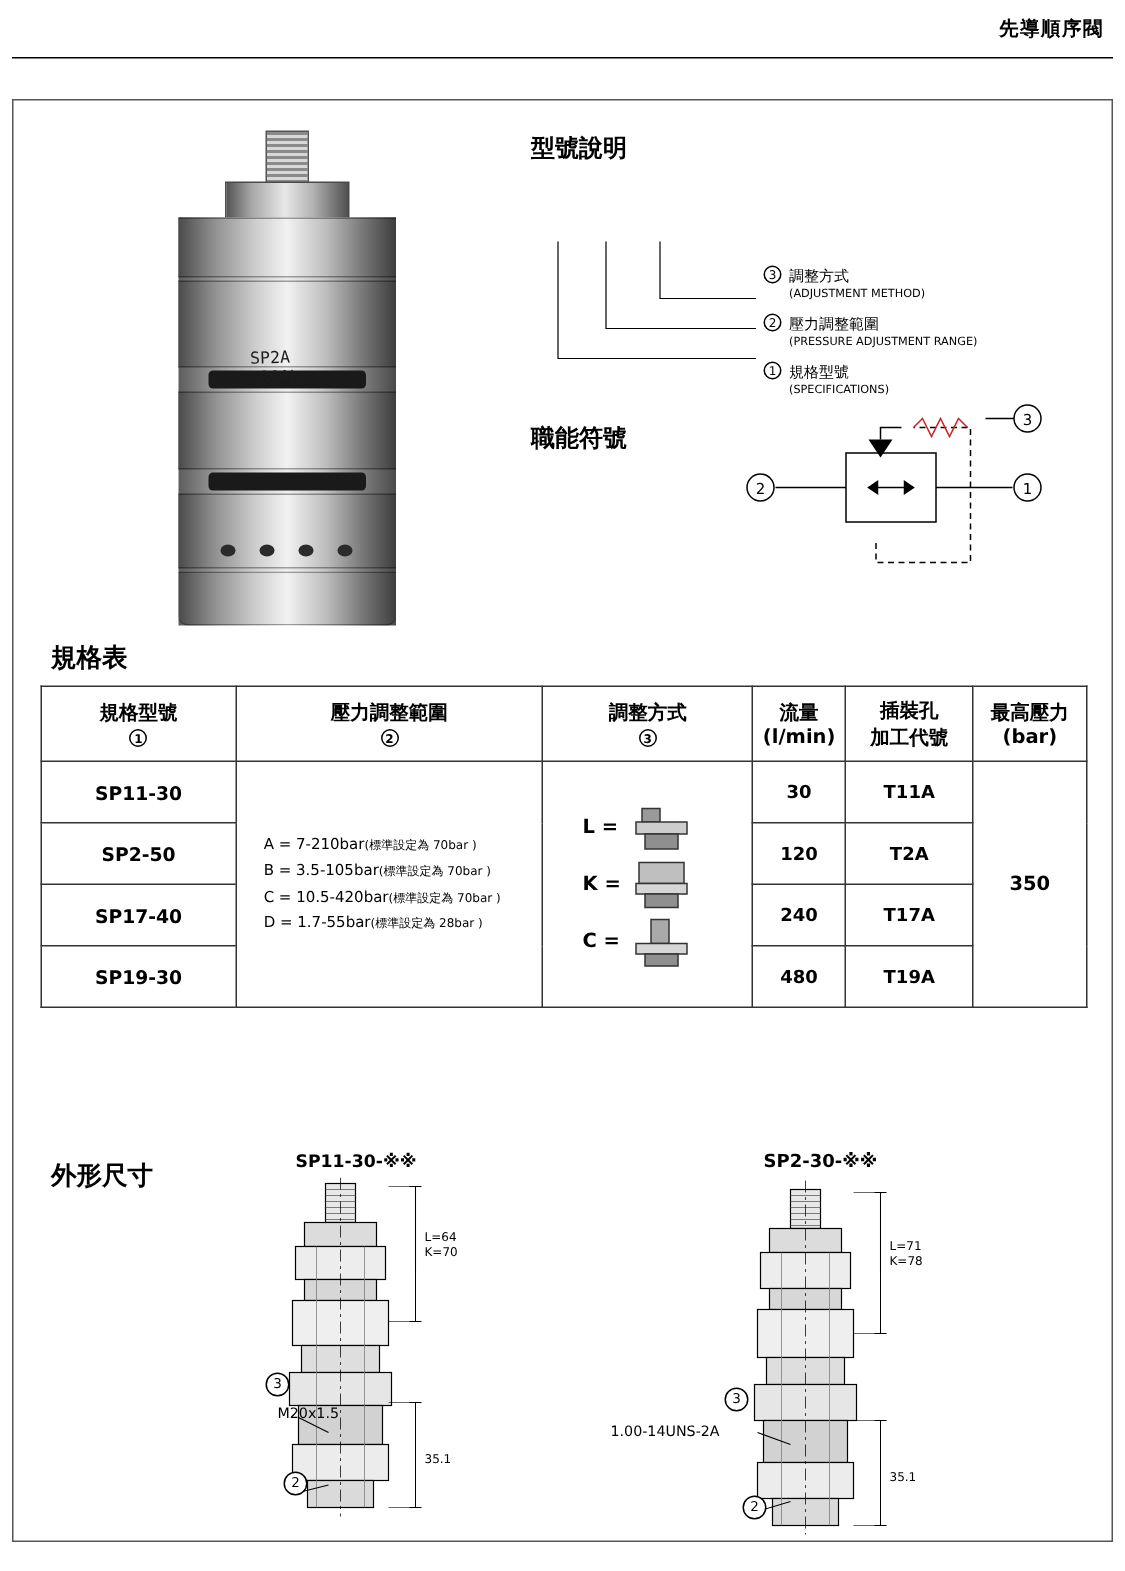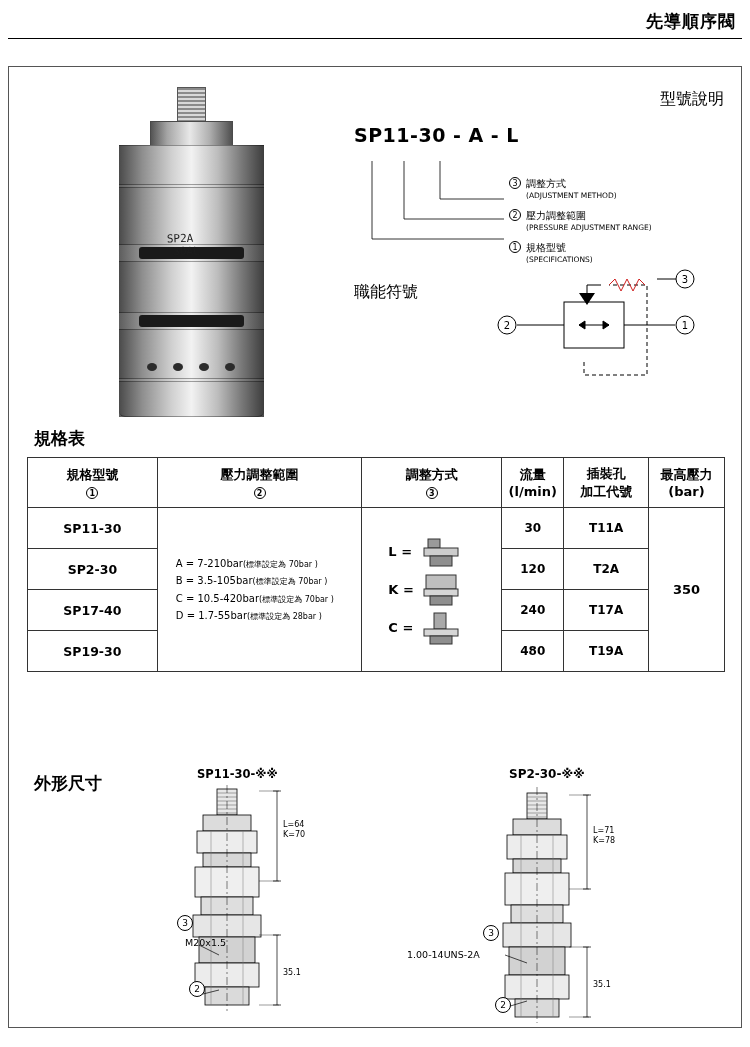--- a/index.html
+++ b/index.html
@@ -9,21 +9,21 @@
   }
   body {
     width: 750px; height: 1047px;
     position: relative;
     font-family: "DejaVu Sans", "Liberation Sans", sans-serif;
     color: #000;
     overflow: hidden;
   }
   .page-header {
     position: absolute; top: 10px; right: 14px;
-    font-size: 17px; font-weight: bold; letter-spacing: 1px;
+    font-size: 13px; font-weight: bold; letter-spacing: 1px;
   }
   .header-rule {
     position: absolute; top: 38px; left: 8px; right: 8px;
     border-bottom: 1px solid #000;
   }
   .main-frame {
     position: absolute; left: 8px; top: 66px;
     width: 734px; height: 962px;
     border: 1px solid #555;
   }
@@ -60,21 +60,21 @@
   }
   .photo-label {
     position: absolute; left: 48px; top: 145px;
     font-size: 11px; color: #1d1d1d; font-family: "DejaVu Sans Mono", monospace;
     transform: rotate(-2deg);
   }
   .holes { position:absolute; left:26px; width:94px; height:10px; }
   .holes i { position:absolute; top:0; width:10px; height:8px; border-radius:50%; background:#2b2b2b; }
 
   
-  .block-title { font-size: 16px; font-weight: normal; text-align: right; }
+  .block-title { font-size: 16px; font-weight: bold; }
   .model-area { position: absolute; left: 345px; top: 22px; width: 370px; }
   .model-code {
     margin-top: 14px; font-size: 19px; font-weight: bold; letter-spacing: .5px;
   }
   .leader-svg { position: absolute; left: 345px; top: 60px; }
   .callouts { position: absolute; left: 500px; top: 110px; width: 215px; font-size: 9px; }
   .callout-row { display: flex; align-items: flex-start; margin-bottom: 9px; }
   .cnum {
     display: inline-block; width: 12px; height: 12px; border: 1px solid #000;
     border-radius: 50%; font-size: 8px; line-height: 11px; text-align: center;
@@ -152,21 +152,20 @@
     </div>
     <div class="seg" style="top:294px;height:36px;border-radius:0 0 6px 6px;"></div>
     <div class="photo-label">
       <span>SP2A</span><br>
       <span style="margin-left:6px;display:inline-block">30AL</span>
     </div>
   </div>
 
   <div class="model-area">
     <div class="block-title">型號說明</div>
-    <div class="model-code">SP11-30 - A - L</div>
   </div>
 
   <svg class="leader-svg" width="370" height="185">
     <g stroke="#000" stroke-width="0.8" fill="none">
       <path d="M18,34 L18,112 L150,112"></path>
       <path d="M50,34 L50,92 L150,92"></path>
       <path d="M86,34 L86,72 L150,72"></path>
     </g>
   </svg>
 
@@ -293,21 +292,21 @@
               <rect x="2" y="18" width="34" height="7" fill="#d6d6d6" stroke="#333"></rect>
               <rect x="8" y="25" width="22" height="8" fill="#8f8f8f" stroke="#333"></rect>
             </svg>
           </div>
         </td>
         <td class="flow-cell">30</td>
         <td class="port-cell">T11A</td>
         <td class="press-cell" rowspan="4">350</td>
       </tr>
       <tr>
-        <td class="model-cell">SP2-30</td>
+        <td class="model-cell">SP2-50</td>
         <td class="flow-cell">120</td>
         <td class="port-cell">T2A</td>
       </tr>
       <tr>
         <td class="model-cell">SP17-40</td>
         <td class="flow-cell">240</td>
         <td class="port-cell">T17A</td>
       </tr>
       <tr>
         <td class="model-cell">SP19-30</td>

